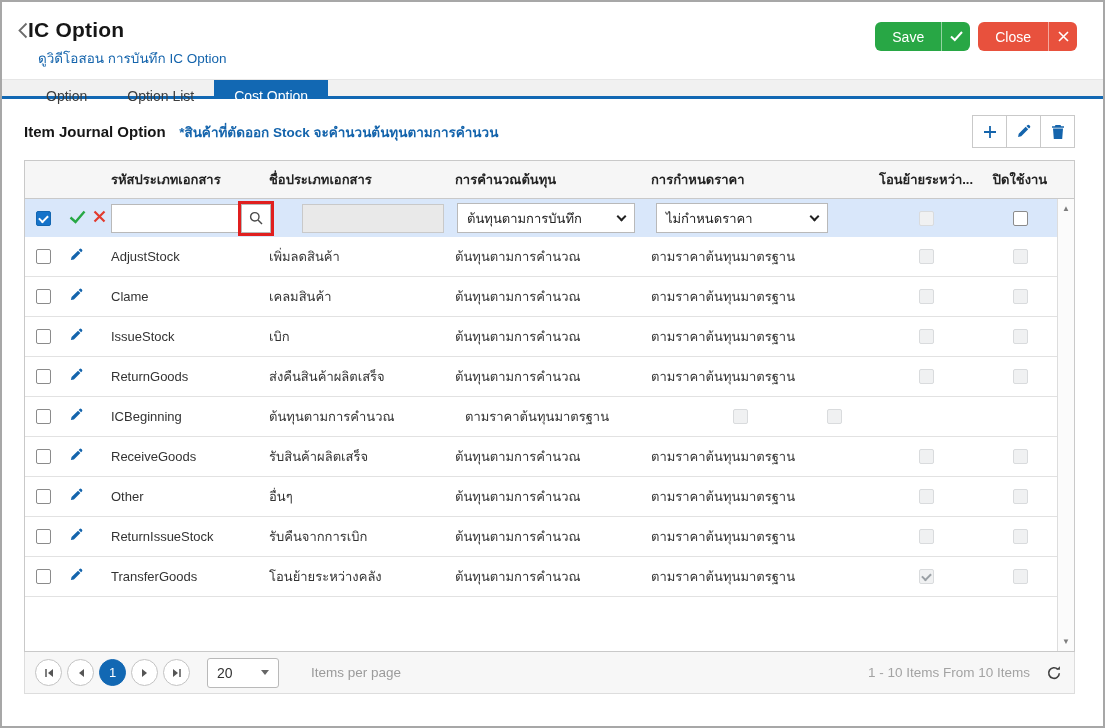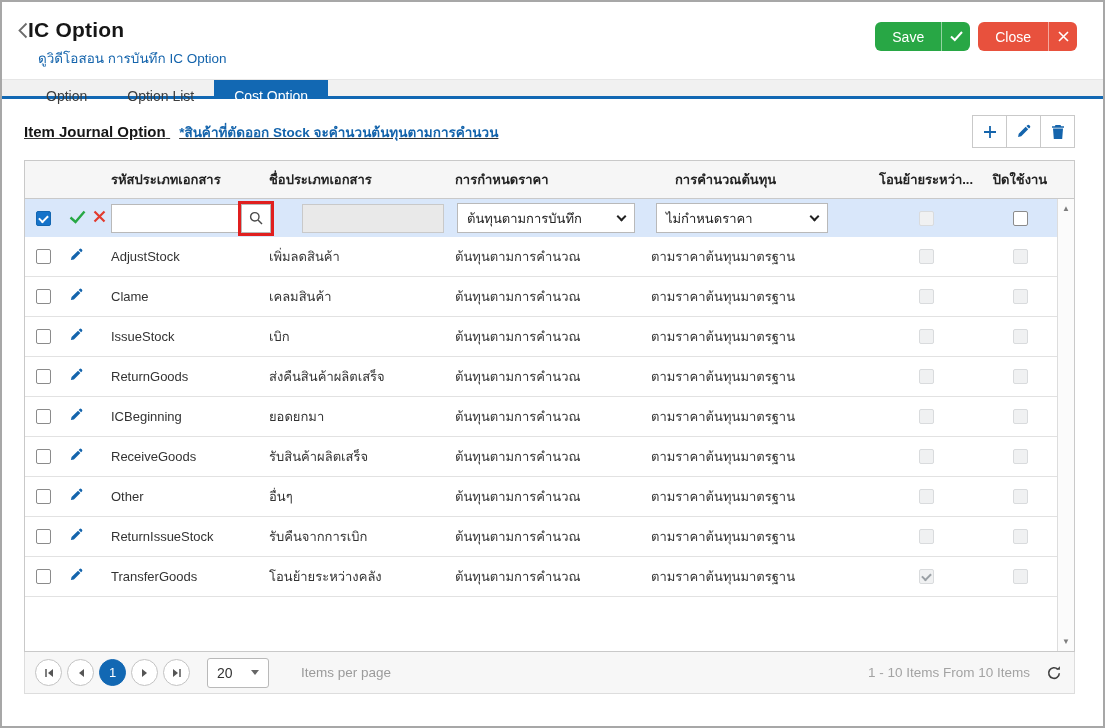--- a/index.html
+++ b/index.html
@@ -22,21 +22,21 @@
   .btn { display: flex; align-items: stretch; border-radius: 6px; overflow: hidden; cursor: pointer; color: #fff; font-size: 14px; height: 29px; }
   .btn .btn-label { padding: 0 17px; display: flex; align-items: center; }
   .btn .btn-aux { width: 29px; display: flex; align-items: center; justify-content: center; border-left: 1px solid rgba(255,255,255,0.5); font-size: 14px; }
   .btn.save { background: #28a745; }
   .btn.close { background: #e8513d; }
   
   .tabbar { display: flex; background: #f1f1f1; border-top: 1px solid #e6e6e6; border-bottom: 3px solid #1268b3; padding-left: 24px; margin-top: 4px; }
   .tab { padding: 0 20px; height: 16px; line-height: 33px; font-size: 14px; color: #3c3c3c; cursor: pointer; }
   .tab.active { background: #1268b3; color: #fff; }
   
-  .section-row { display: flex; justify-content: space-between; align-items: center; padding: 16px 28px 10px 22px; text-decoration: underline; }
+  .section-row { display: flex; justify-content: space-between; align-items: center; padding: 16px 28px 10px 22px; }
   .section-title { font-size: 15px; font-weight: 700; color: #161616; }
   .section-note { font-size: 13.5px; font-weight: 600; color: #1464ac; margin-left: 9px; }
   .toolbar { display: flex; }
   .toolbar button { width: 35px; height: 33px; background: #fff; border: 1px solid #c9c9c9; margin-left: -1px; display: flex; align-items: center; justify-content: center; cursor: pointer; }
   
   .table { margin: 2px 28px 0 22px; border: 1px solid #c9c9c9; }
   .cell { flex: 0 0 auto; display: flex; align-items: center; font-size: 13px; overflow: visible; white-space: nowrap; }
   .c-check { width: 36px; justify-content: center; }
   .c-edit { width: 50px; padding-left: 8px; }
   .c-code { width: 158px; }
@@ -70,21 +70,21 @@
   .chev { width: 7px; height: 7px; border-right: 2px solid #222; border-bottom: 2px solid #222; transform: rotate(45deg); margin-top: -4px; }
   
   .vscroll { width: 17px; border-left: 1px solid #ddd; background: #fbfbfb; position: relative; }
   .vscroll .arr { position: absolute; left: 0; width: 100%; text-align: center; font-size: 8px; color: #7d7d7d; cursor: pointer; }
   .arr.up { top: 5px; } .arr.down { bottom: 5px; }
   
   .pagebar { margin: 0 28px 0 22px; height: 42px; background: #f7f7f7; border: 1px solid #ddd; border-top: none; display: flex; align-items: center; justify-content: space-between; padding: 0 12px 0 10px; }
   .pg-left { display: flex; align-items: center; gap: 5px; }
   .pg-btn { width: 27px; height: 27px; border-radius: 50%; background: #fff; border: 1px solid #c3c3c3; display: flex; align-items: center; justify-content: center; cursor: pointer; }
   .pg-btn.active { background: #1268b3; border-color: #1268b3; color: #fff; font-size: 13px; }
-  .pg-size { width: 62px; height: 30px; border: 1px solid #b9b9b9; border-radius: 3px; background: #fff; display: flex; align-items: center; justify-content: space-between; padding: 0 9px; font-size: 14px; color: #333; margin-left: 12px; cursor: pointer; }
+  .pg-size { width: 72px; height: 30px; border: 1px solid #b9b9b9; border-radius: 3px; background: #fff; display: flex; align-items: center; justify-content: space-between; padding: 0 9px; font-size: 14px; color: #333; margin-left: 12px; cursor: pointer; }
   .tri { width: 0; height: 0; border-left: 4px solid transparent; border-right: 4px solid transparent; border-top: 5px solid #666; }
   .pg-label { font-size: 13.5px; color: #9b9b9b; margin-left: 27px; }
   .pg-right { display: flex; align-items: center; gap: 16px; }
   .pg-summary { font-size: 13.5px; color: #a3a3a3; }
   .refresh { cursor: pointer; display: flex; align-items: center; }
 </style>
 </head>
 <body>
 
 <div class="topbar">
@@ -148,22 +148,22 @@
     </button>
   </div>
 </div>
 
 <div class="table">
   <div class="thead">
     <div class="cell c-check"></div>
     <div class="cell c-edit"></div>
     <div class="cell c-code">รหัสประเภทเอกสาร</div>
     <div class="cell c-name">ชื่อประเภทเอกสาร</div>
+    <div class="cell c-calc">การคำนวณต้นทุน</div>
     <div class="cell c-price">การกำหนดราคา</div>
-    <div class="cell c-calc">การคำนวณต้นทุน</div>
     <div class="cell c-transfer">โอนย้ายระหว่า...</div>
     <div class="cell c-disable">ปิดใช้งาน</div>
     <div class="cell c-spacer"></div>
   </div>
   <div class="tbody-wrap">
     <div class="tbody" id="tbody">
       <div class="frow">
         <div class="cell c-check">
           <span class="cb checked-blue"></span>
         </div>
@@ -310,21 +310,20 @@
             <span class="cb t-check"></span>
           </div>
     <div class="cell c-edit">
       <span>
         <svg width="14" height="14" viewBox="0 0 16 16">
                 <path fill="#1464ac" d="M12.1 1.2a1.5 1.5 0 0 1 2.1 0l.6.6a1.5 1.5 0 0 1 0 2.1l-1 1-2.7-2.7 1-1zM10.3 3l2.7 2.7-7.4 7.4-3.4.7.7-3.4L10.3 3z"></path>
               </svg>
       </span>
     </div>
     <div class="cell c-code t-code">ICBeginning</div>
-    <div class="cell c-name t-name">ยอดยกมา</div>
     <div class="cell c-calc t-calc">ต้นทุนตามการคำนวณ</div>
     <div class="cell c-price t-price">ตามราคาต้นทุนมาตรฐาน</div>
     <div class="cell c-transfer">
             <span class="cb disabled t-transfer"></span>
           </div>
     <div class="cell c-disable">
             <span class="cb disabled t-disable"></span>
           </div>
   </div>
 

